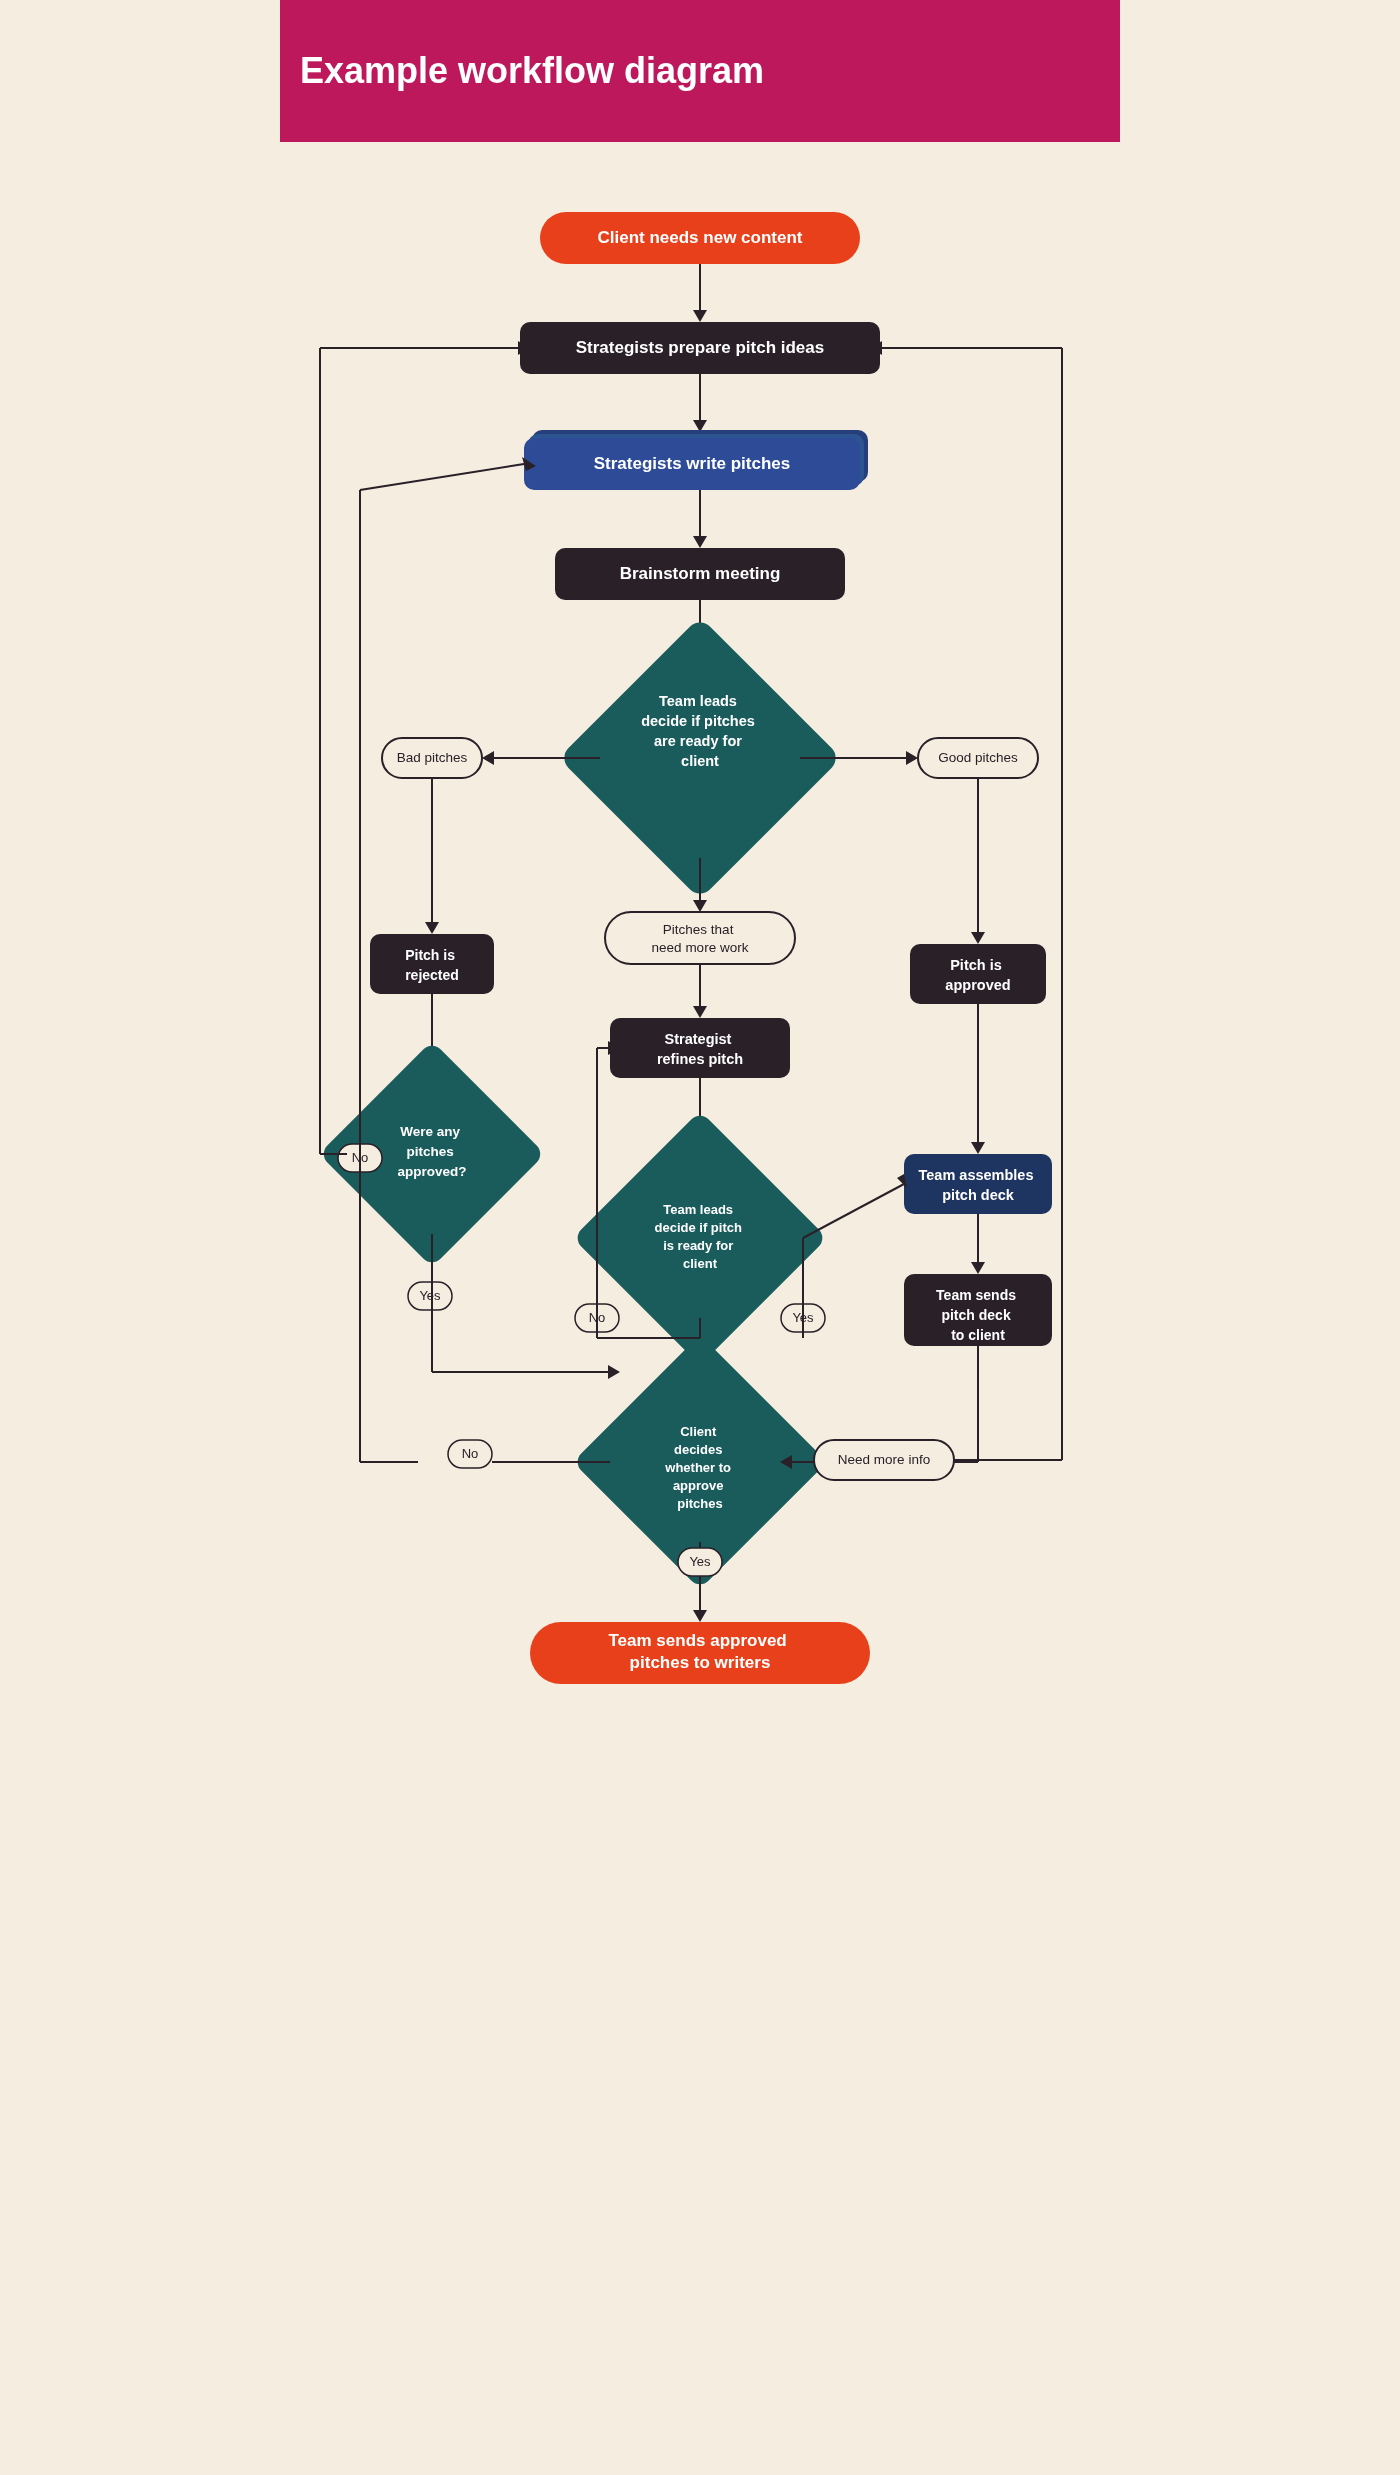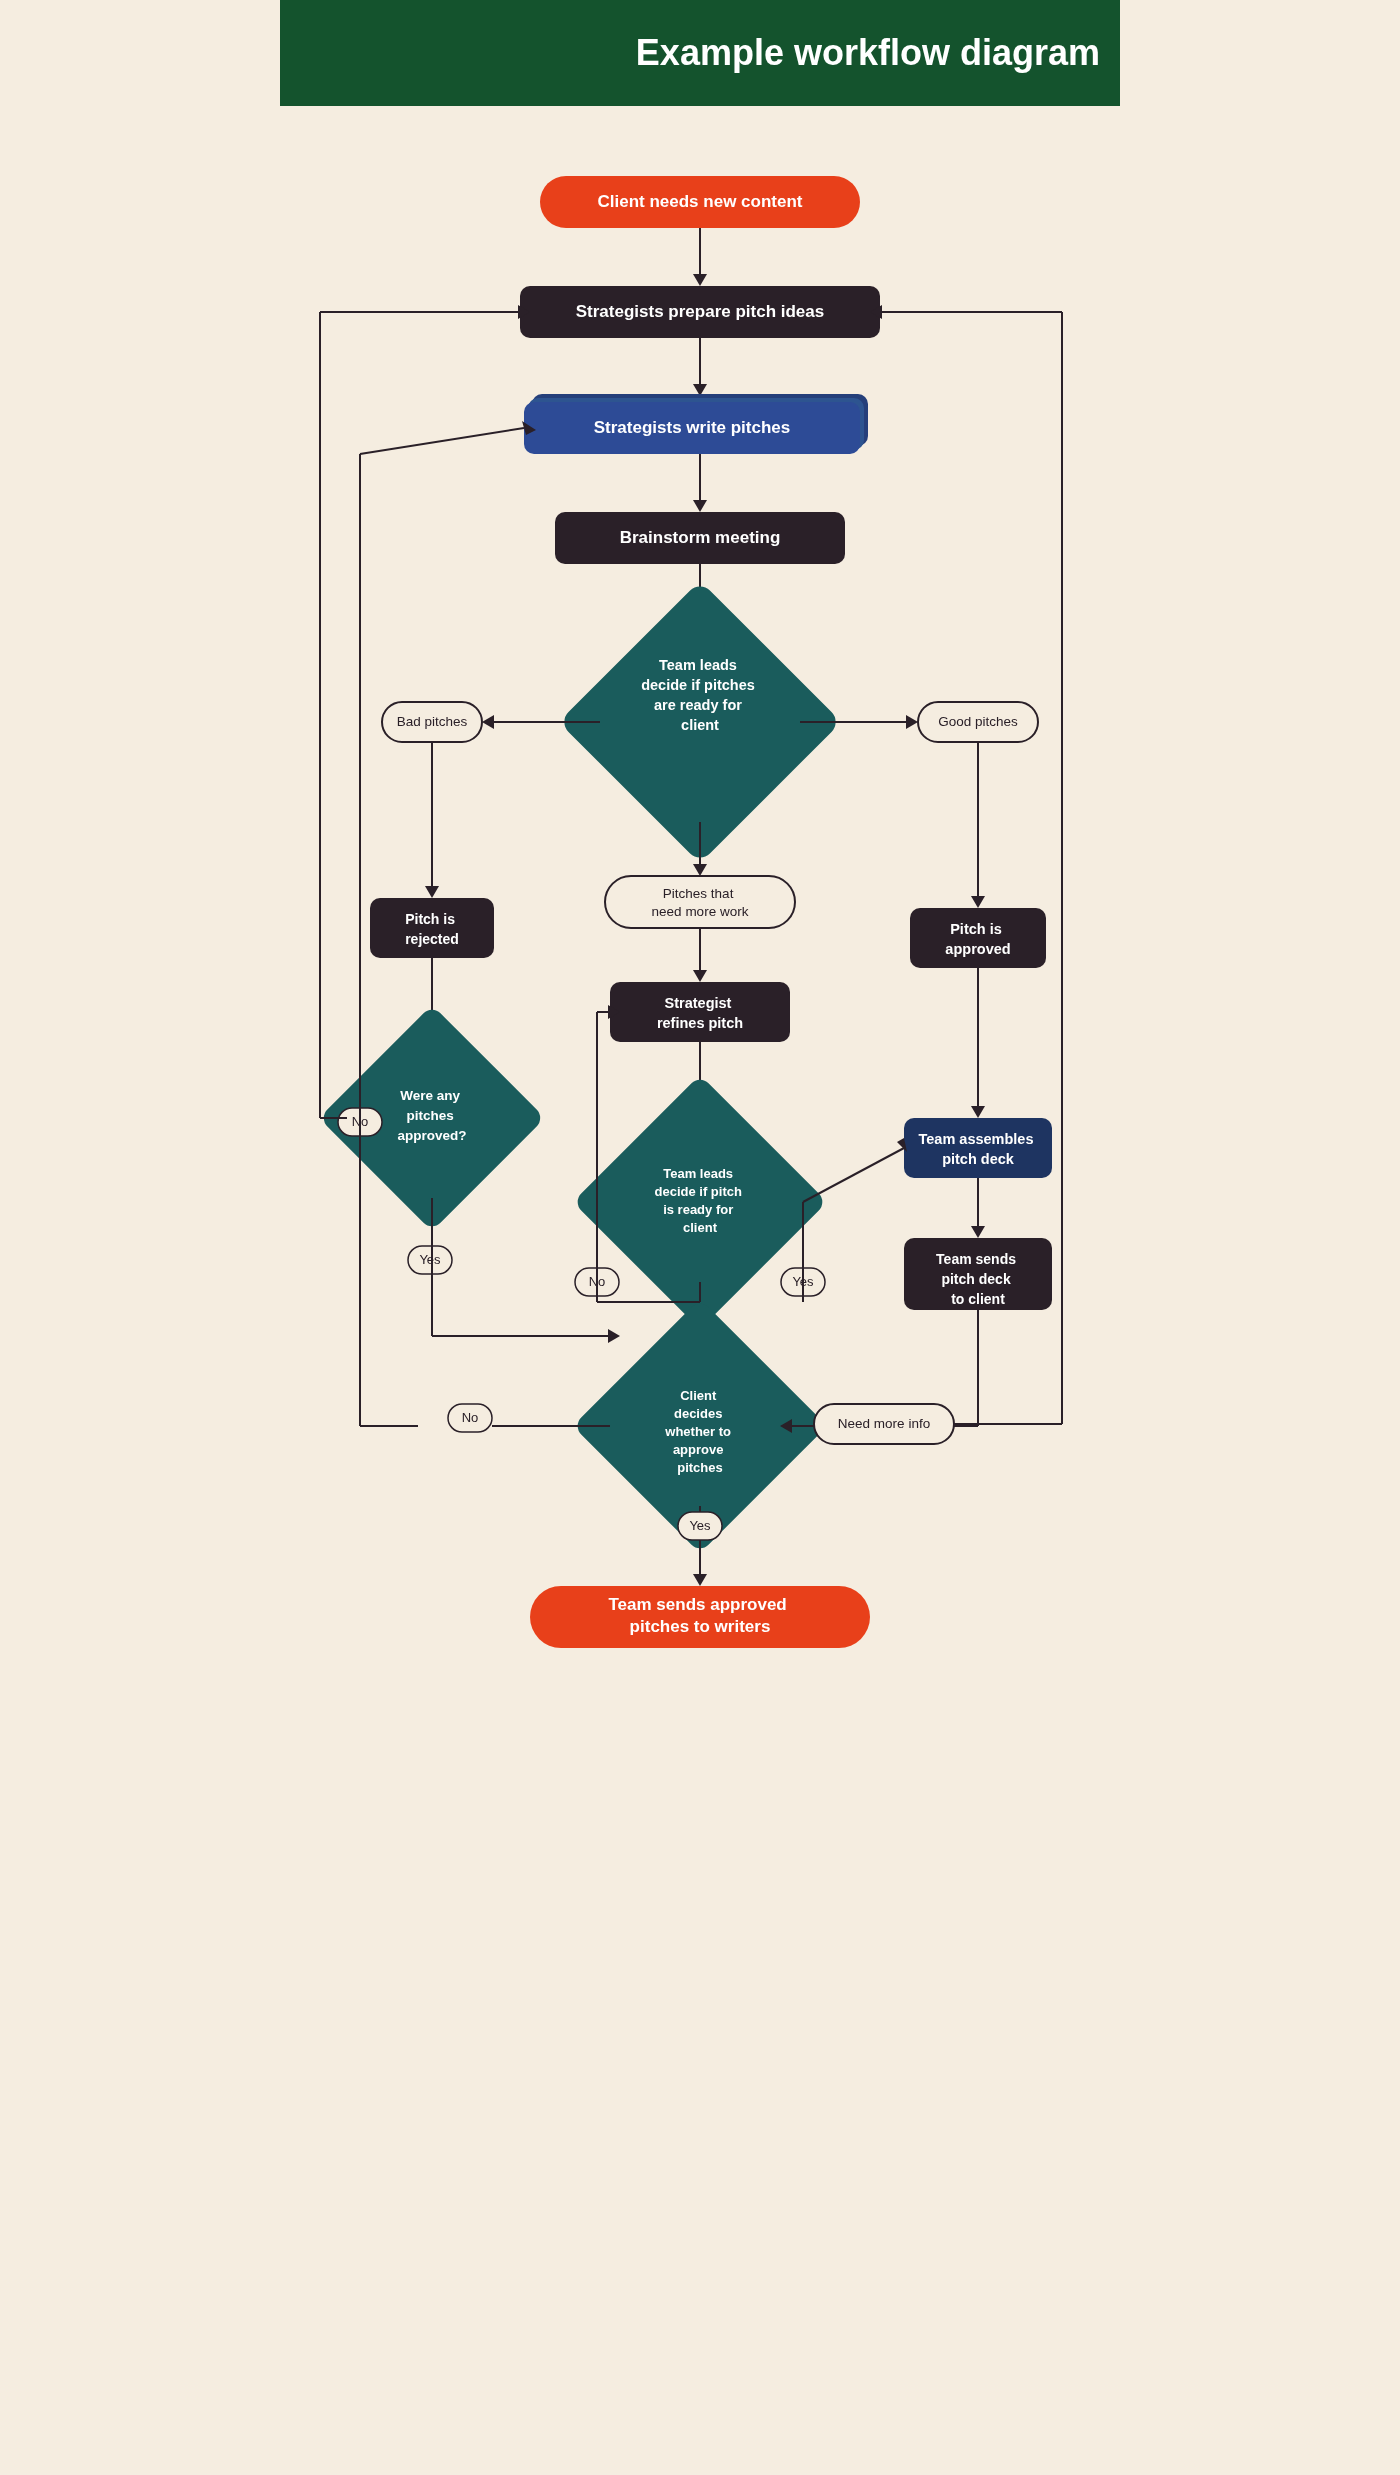--- a/index.html
+++ b/index.html
@@ -4,23 +4,23 @@
   <style>
     * { box-sizing: border-box; margin: 0; padding: 0; }
     body {
       background: #f5ede0;
       font-family: 'Arial', sans-serif;
       width: 840px;
       margin: 0 auto;
     }
 
     .header {
-      background: #14532d;
-      padding: 32px 20px;
-      text-align: right;
+      background: #be185d;
+      padding: 50px 20px;
+      text-align: left;
     }
     .header h1 {
       color: white;
       font-size: 36px;
       font-weight: 800;
     }
 
     .diagram-container {
       background: #f5ede0;
       padding: 40px 20px;

